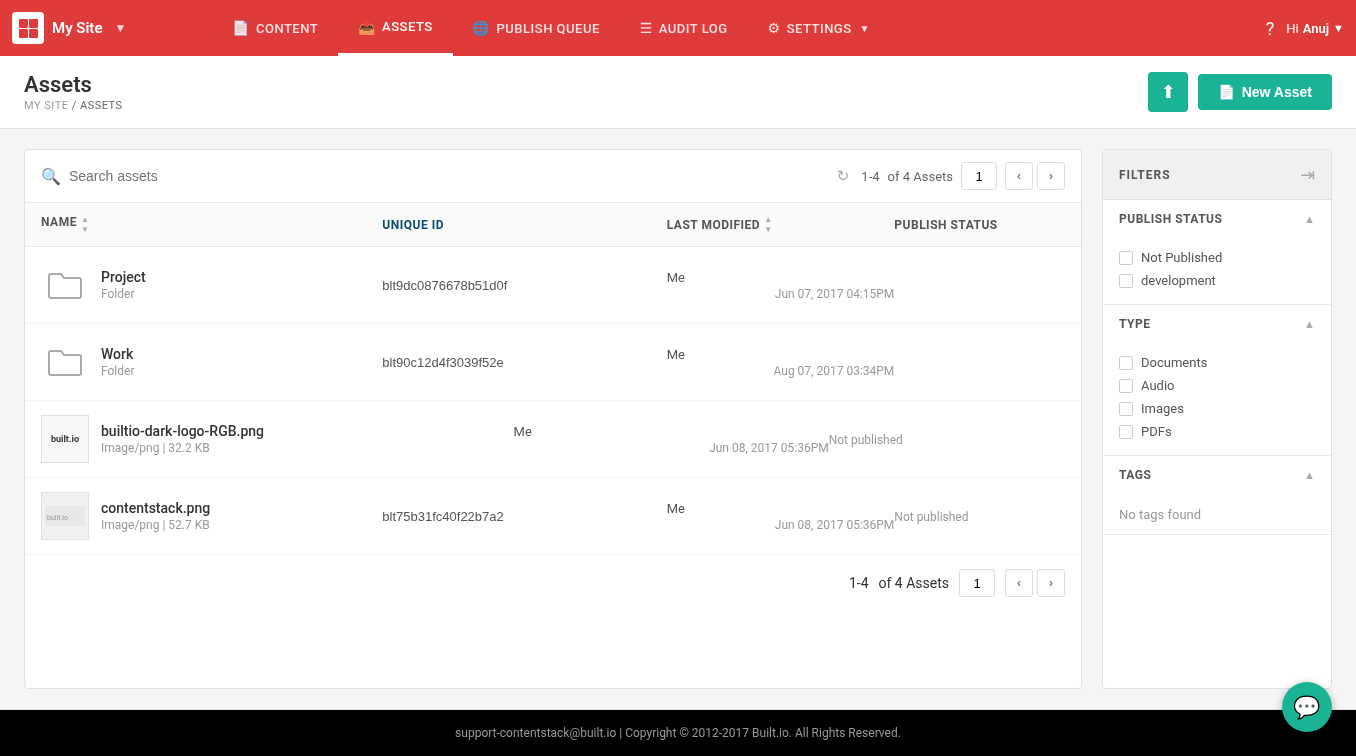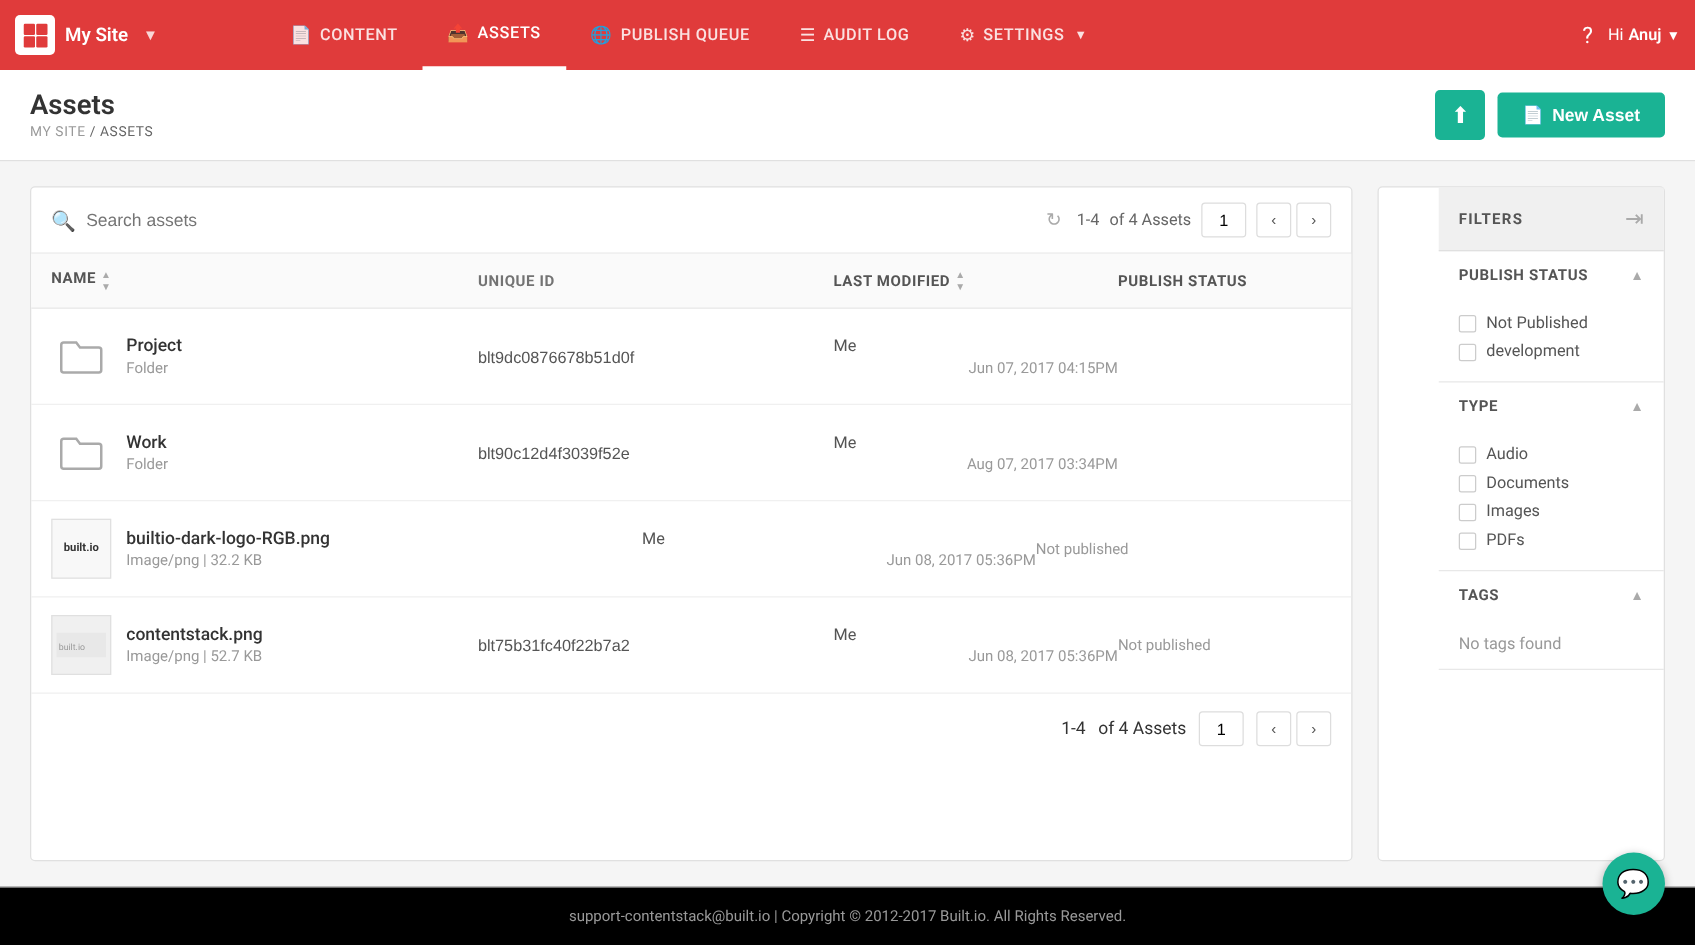--- a/index.html
+++ b/index.html
@@ -42,21 +42,21 @@
     .search-actions { display: flex; align-items: center; gap: 12px; }
     .refresh-btn { color: #aaa; font-size: 15px; cursor: pointer; }
     .pagination-info { color: #666; font-size: 13px; display: flex; align-items: center; gap: 8px; }
     .page-input { width: 36px; height: 28px; border: 1px solid #ddd; border-radius: 3px; text-align: center; font-size: 13px; }
     .page-nav { display: flex; gap: 4px; }
     .page-nav-btn { width: 28px; height: 28px; border: 1px solid #ddd; background: white; cursor: pointer; border-radius: 3px; display: flex; align-items: center; justify-content: center; font-size: 12px; color: #555; }
 
     
     .table-header { display: flex; align-items: center; padding: 12px 16px; border-bottom: 1px solid #e8e8e8; background: #fafafa; }
     .col-name { flex: 3; font-size: 12px; font-weight: 700; color: #555; text-transform: uppercase; letter-spacing: 0.5px; display: flex; gap: 4px; }
-    .col-uid { flex: 2.5; font-size: 12px; font-weight: 700; color: #737373; text-transform: uppercase; letter-spacing: 0.5px; }
+    .col-uid { flex: 2.5; font-size: 12px; font-weight: 700; color: #0c4a6e; text-transform: uppercase; letter-spacing: 0.5px; }
     .col-modified { flex: 2; font-size: 12px; font-weight: 700; color: #555; text-transform: uppercase; letter-spacing: 0.5px; display: flex; align-items: center; gap: 4px; }
     .col-status { flex: 1.5; font-size: 12px; font-weight: 700; color: #555; text-transform: uppercase; letter-spacing: 0.5px; }
     .sort-arrows { display: flex; flex-direction: column; gap: 1px; }
     .sort-arrow { font-size: 8px; color: #aaa; }
 
     
     .table-row { display: flex; align-items: center; padding: 14px 16px; border-bottom: 1px solid #f0f0f0; cursor: pointer; }
     .asset-name-cell { flex: 3; display: flex; align-items: center; gap: 12px; }
     .asset-icon { width: 48px; height: 48px; display: flex; align-items: center; justify-content: center; color: #888; font-size: 28px; }
     .asset-thumb { width: 48px; height: 48px; border: 1px solid #e0e0e0; display: flex; align-items: center; justify-content: center; overflow: hidden; }
@@ -66,21 +66,21 @@
     .modified-cell { flex: 2; }
     .modified-by { font-size: 13px; color: #555; }
     .modified-date { font-size: 12px; color: #999; margin-top: 2px; text-align: right; }
     .status-cell { flex: 1.5; }
     .status-badge { font-size: 12px; color: #999; }
 
     
     .bottom-pagination { display: flex; align-items: center; justify-content: flex-end; padding: 14px 16px; gap: 10px; }
 
     
-    .filters-panel { width: 230px; background: white; border-radius: 4px; border: 1px solid #e0e0e0; padding-left: 48px; }
+    .filters-panel { width: 230px; background: white; border-radius: 4px; border: 1px solid #e0e0e0; }
     .filters-header { display: flex; align-items: center; justify-content: space-between; padding: 14px 16px; background: #f0f0f0; border-bottom: 1px solid #e0e0e0; }
     .filters-title { font-size: 12px; font-weight: 700; color: #555; text-transform: uppercase; letter-spacing: 1px; }
     .filters-collapse { color: #aaa; font-size: 18px; cursor: pointer; }
 
     .filter-section { border-bottom: 1px solid #e8e8e8; }
     .filter-section-header { display: flex; align-items: center; justify-content: space-between; padding: 12px 16px; cursor: pointer; }
     .filter-section-title { font-size: 12px; font-weight: 700; color: #555; text-transform: uppercase; letter-spacing: 0.5px; }
     .filter-section-chevron { color: #aaa; font-size: 11px; }
     .filter-options { padding: 8px 16px 12px; }
     .filter-option { display: flex; align-items: center; gap: 8px; padding: 4px 0; }
@@ -331,25 +331,25 @@
       </div>
 
       <div class="filter-section">
         <div class="filter-section-header">
           <span class="filter-section-title">TYPE</span>
           <span class="filter-section-chevron">▲</span>
         </div>
         <div class="filter-options">
           <div class="filter-option">
             <div class="filter-checkbox"></div>
+            <span class="filter-label">Documents</span>
+          </div>
+          <div class="filter-option">
+            <div class="filter-checkbox"></div>
             <span class="filter-label">Audio</span>
-          </div>
-          <div class="filter-option">
-            <div class="filter-checkbox"></div>
-            <span class="filter-label">Documents</span>
           </div>
           <div class="filter-option">
             <div class="filter-checkbox"></div>
             <span class="filter-label">Images</span>
           </div>
           <div class="filter-option">
             <div class="filter-checkbox"></div>
             <span class="filter-label">PDFs</span>
           </div>
         </div>

